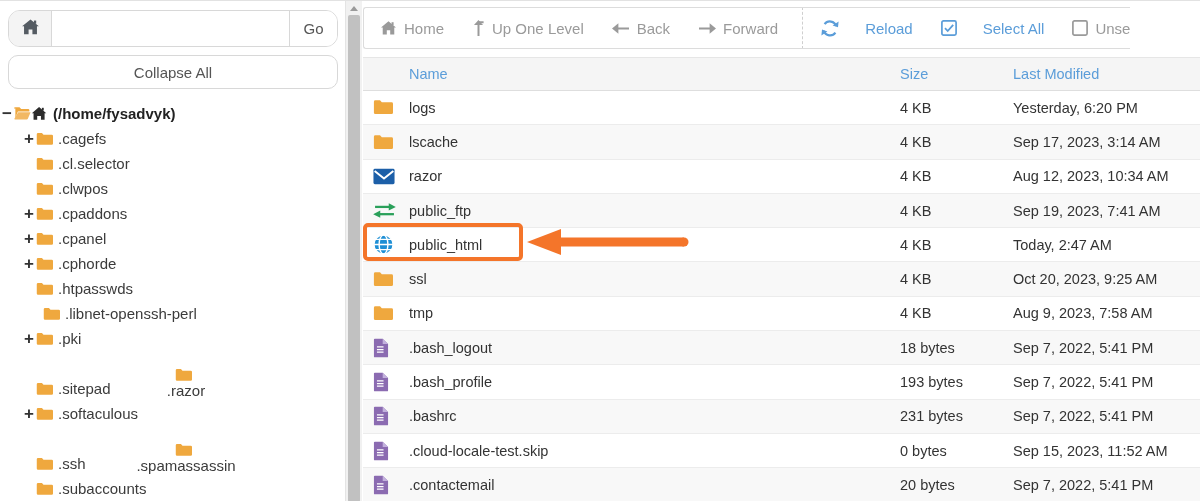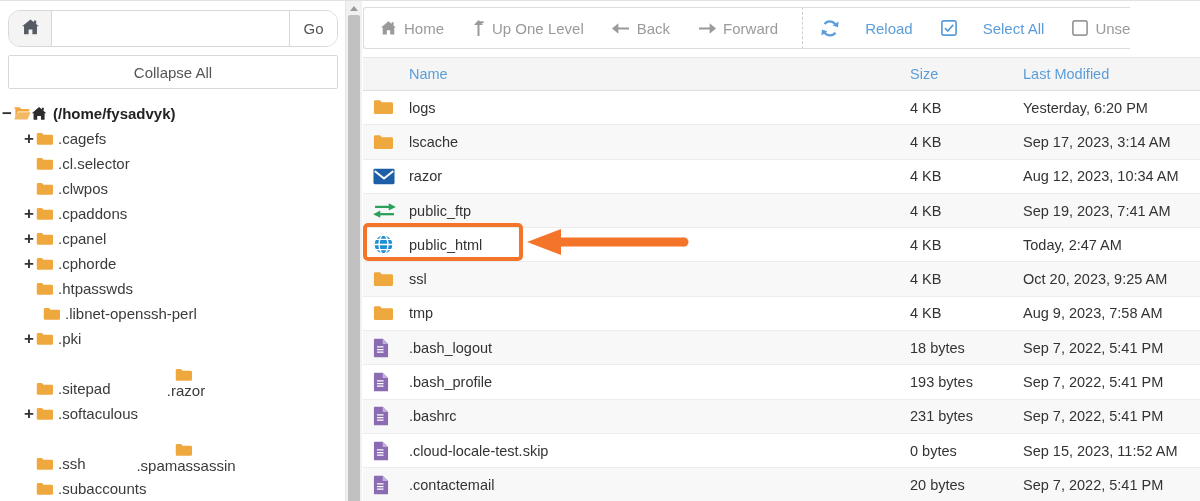--- a/index.html
+++ b/index.html
@@ -59,21 +59,21 @@
     font-size: 15px;
     color: #555;
     cursor: pointer;
   }
   .collapse-btn {
     position: absolute;
     left: 8px; top: 54px;
     width: 330px; height: 34px;
     background: #ffffff;
     border: 1px solid #d8d8d8;
-    border-radius: 2px;
+    border-radius: 10px;
     display: flex; align-items: center; justify-content: center;
     font-size: 15px;
     color: #555;
     cursor: pointer;
   }
   #tree {
     position: absolute;
     left: 0; top: 100px;
     width: 345px;
     height: 401px;
@@ -190,21 +190,21 @@
     height: 34.3px;
     border-bottom: 1px solid #ececec;
     font-size: 14.5px;
     color: #333333;
     background: #ffffff;
     cursor: pointer;
   }
   .trow.alt { background: #f8f8f8; }
   .c-icon  { width: 46px; flex: 0 0 46px; display: flex; align-items: center; padding-left: 10px; }
   .c-name  { width: 491px; flex: 0 0 491px; }
-  .c-size  { width: 113px; flex: 0 0 113px; margin-left: 10px; }
+  .c-size  { width: 113px; flex: 0 0 113px; }
   .c-date  { flex: 1 1 auto; }
 
   
   #annot-box {
     position: absolute;
     left: 363px; top: 222px;
     width: 160px; height: 38px;
     border: 4px solid #f4752a;
     border-radius: 5px;
     pointer-events: none;

